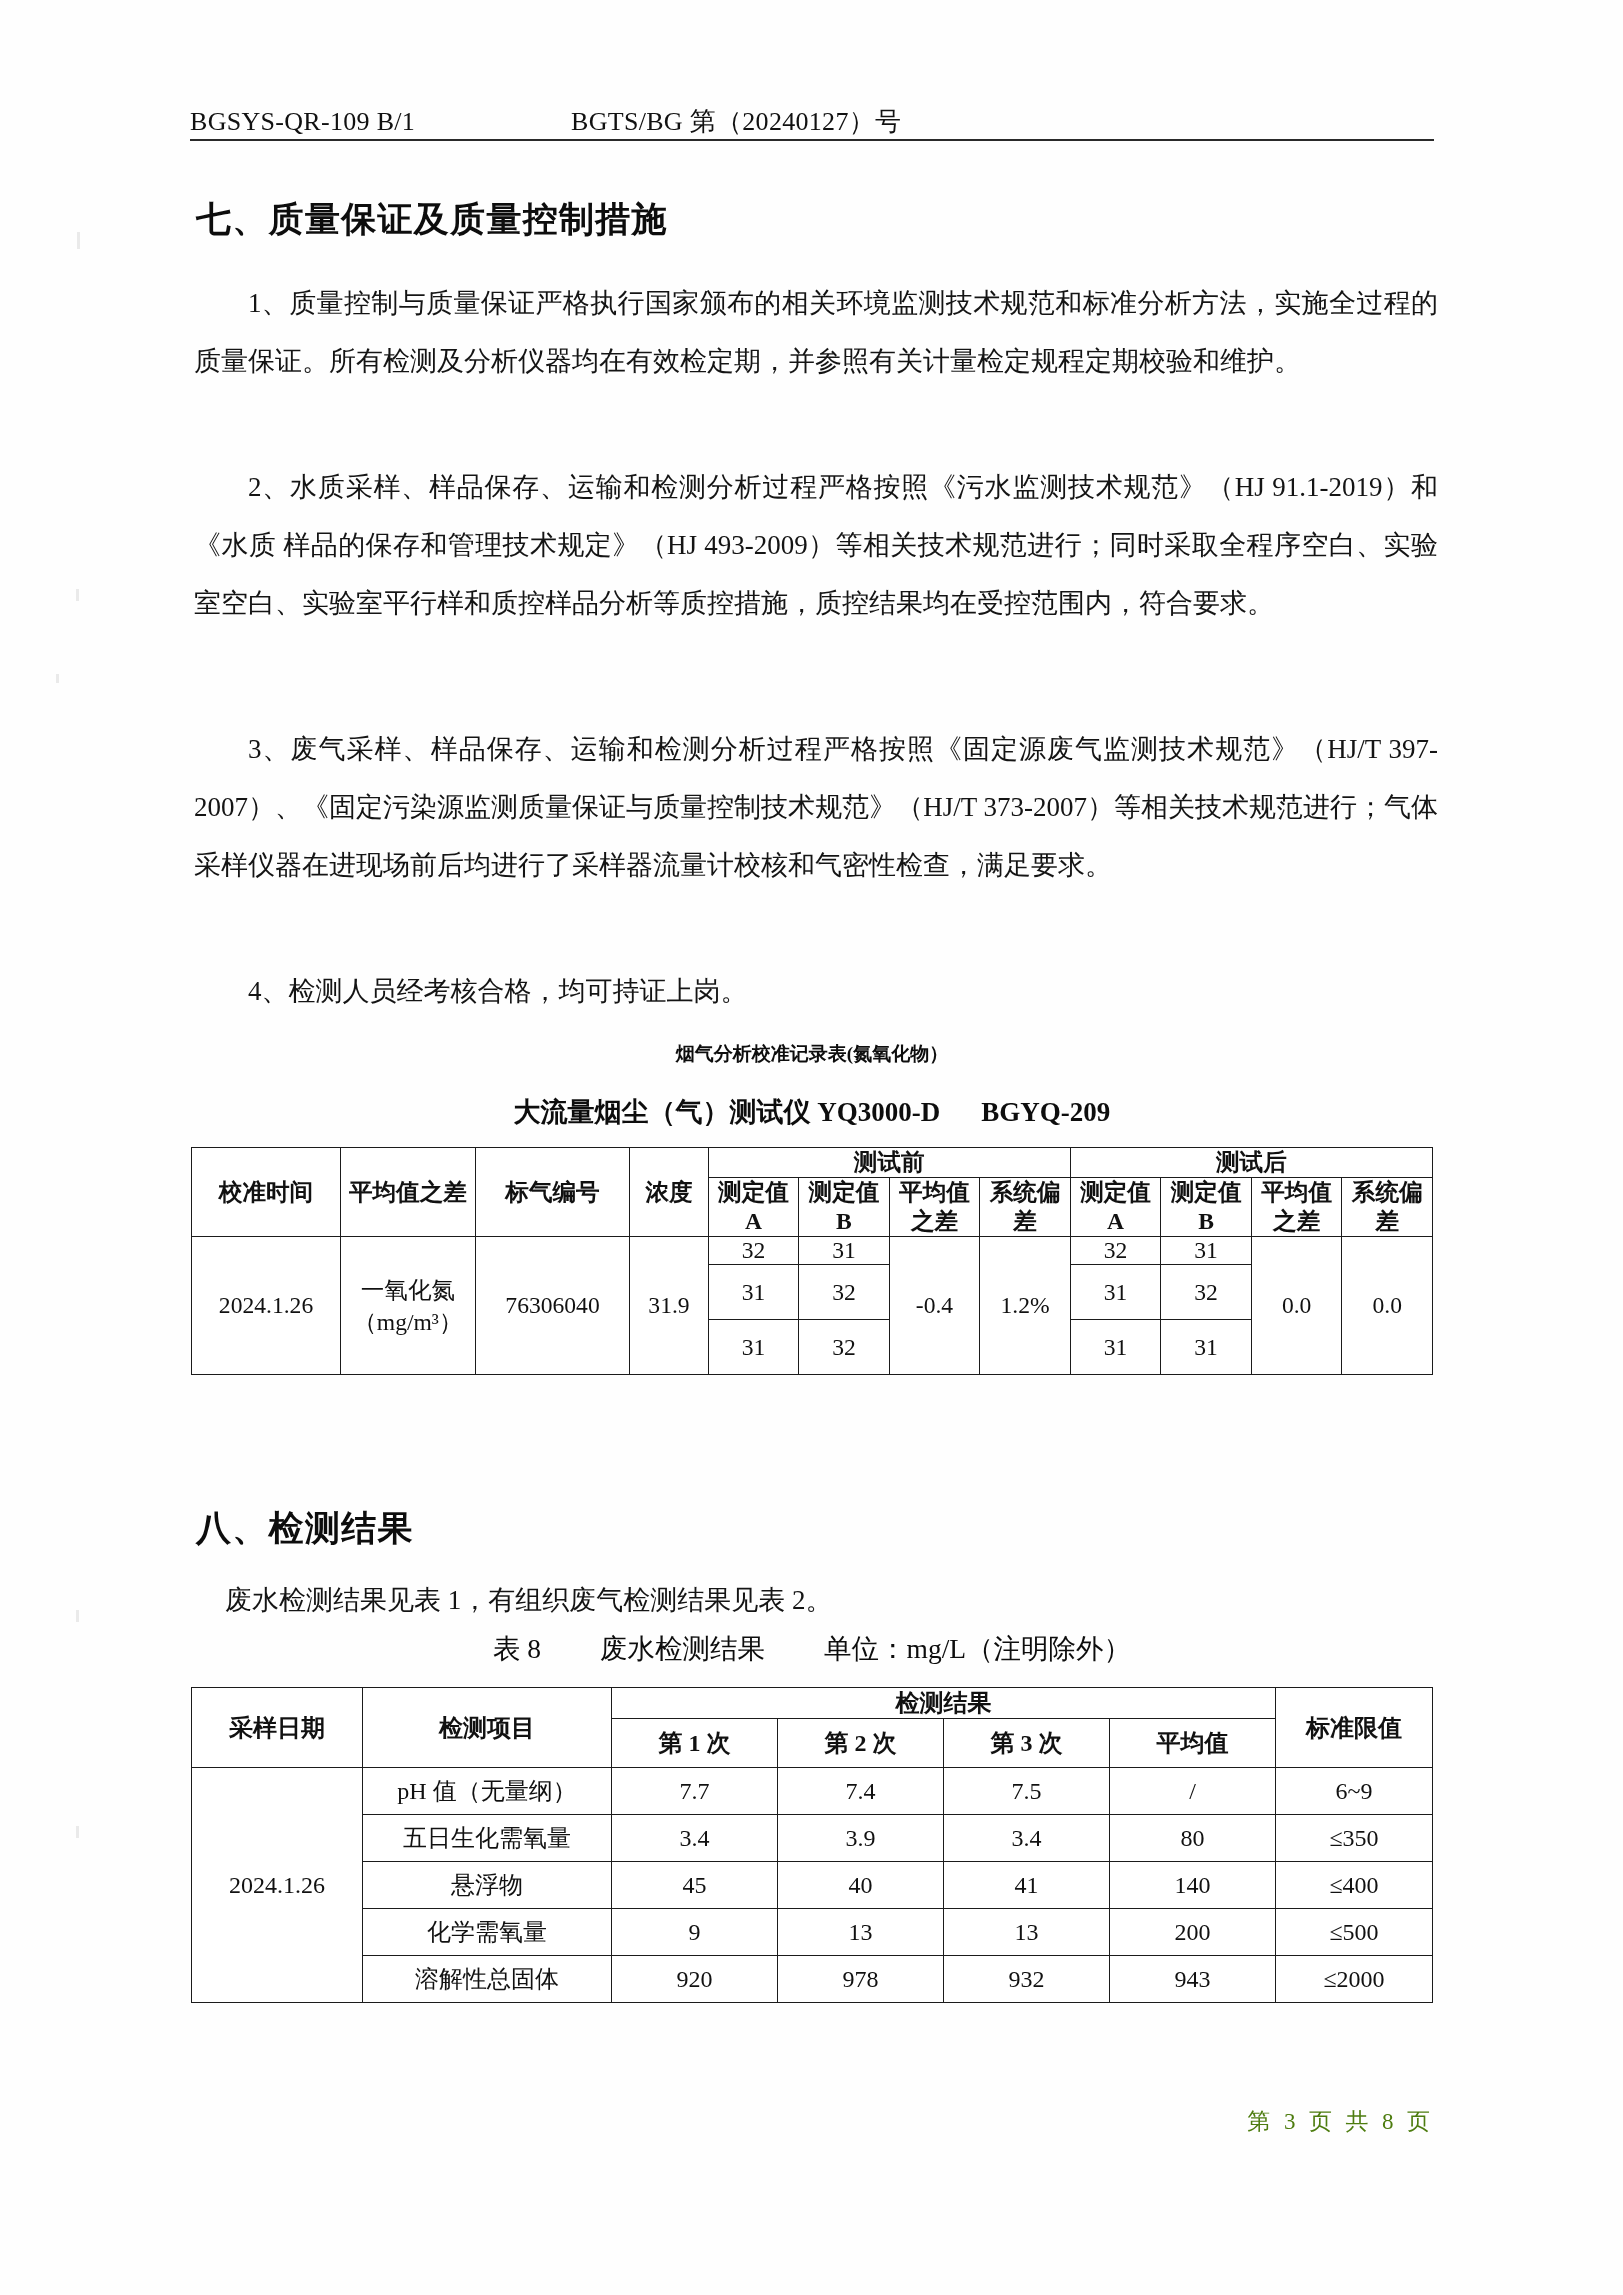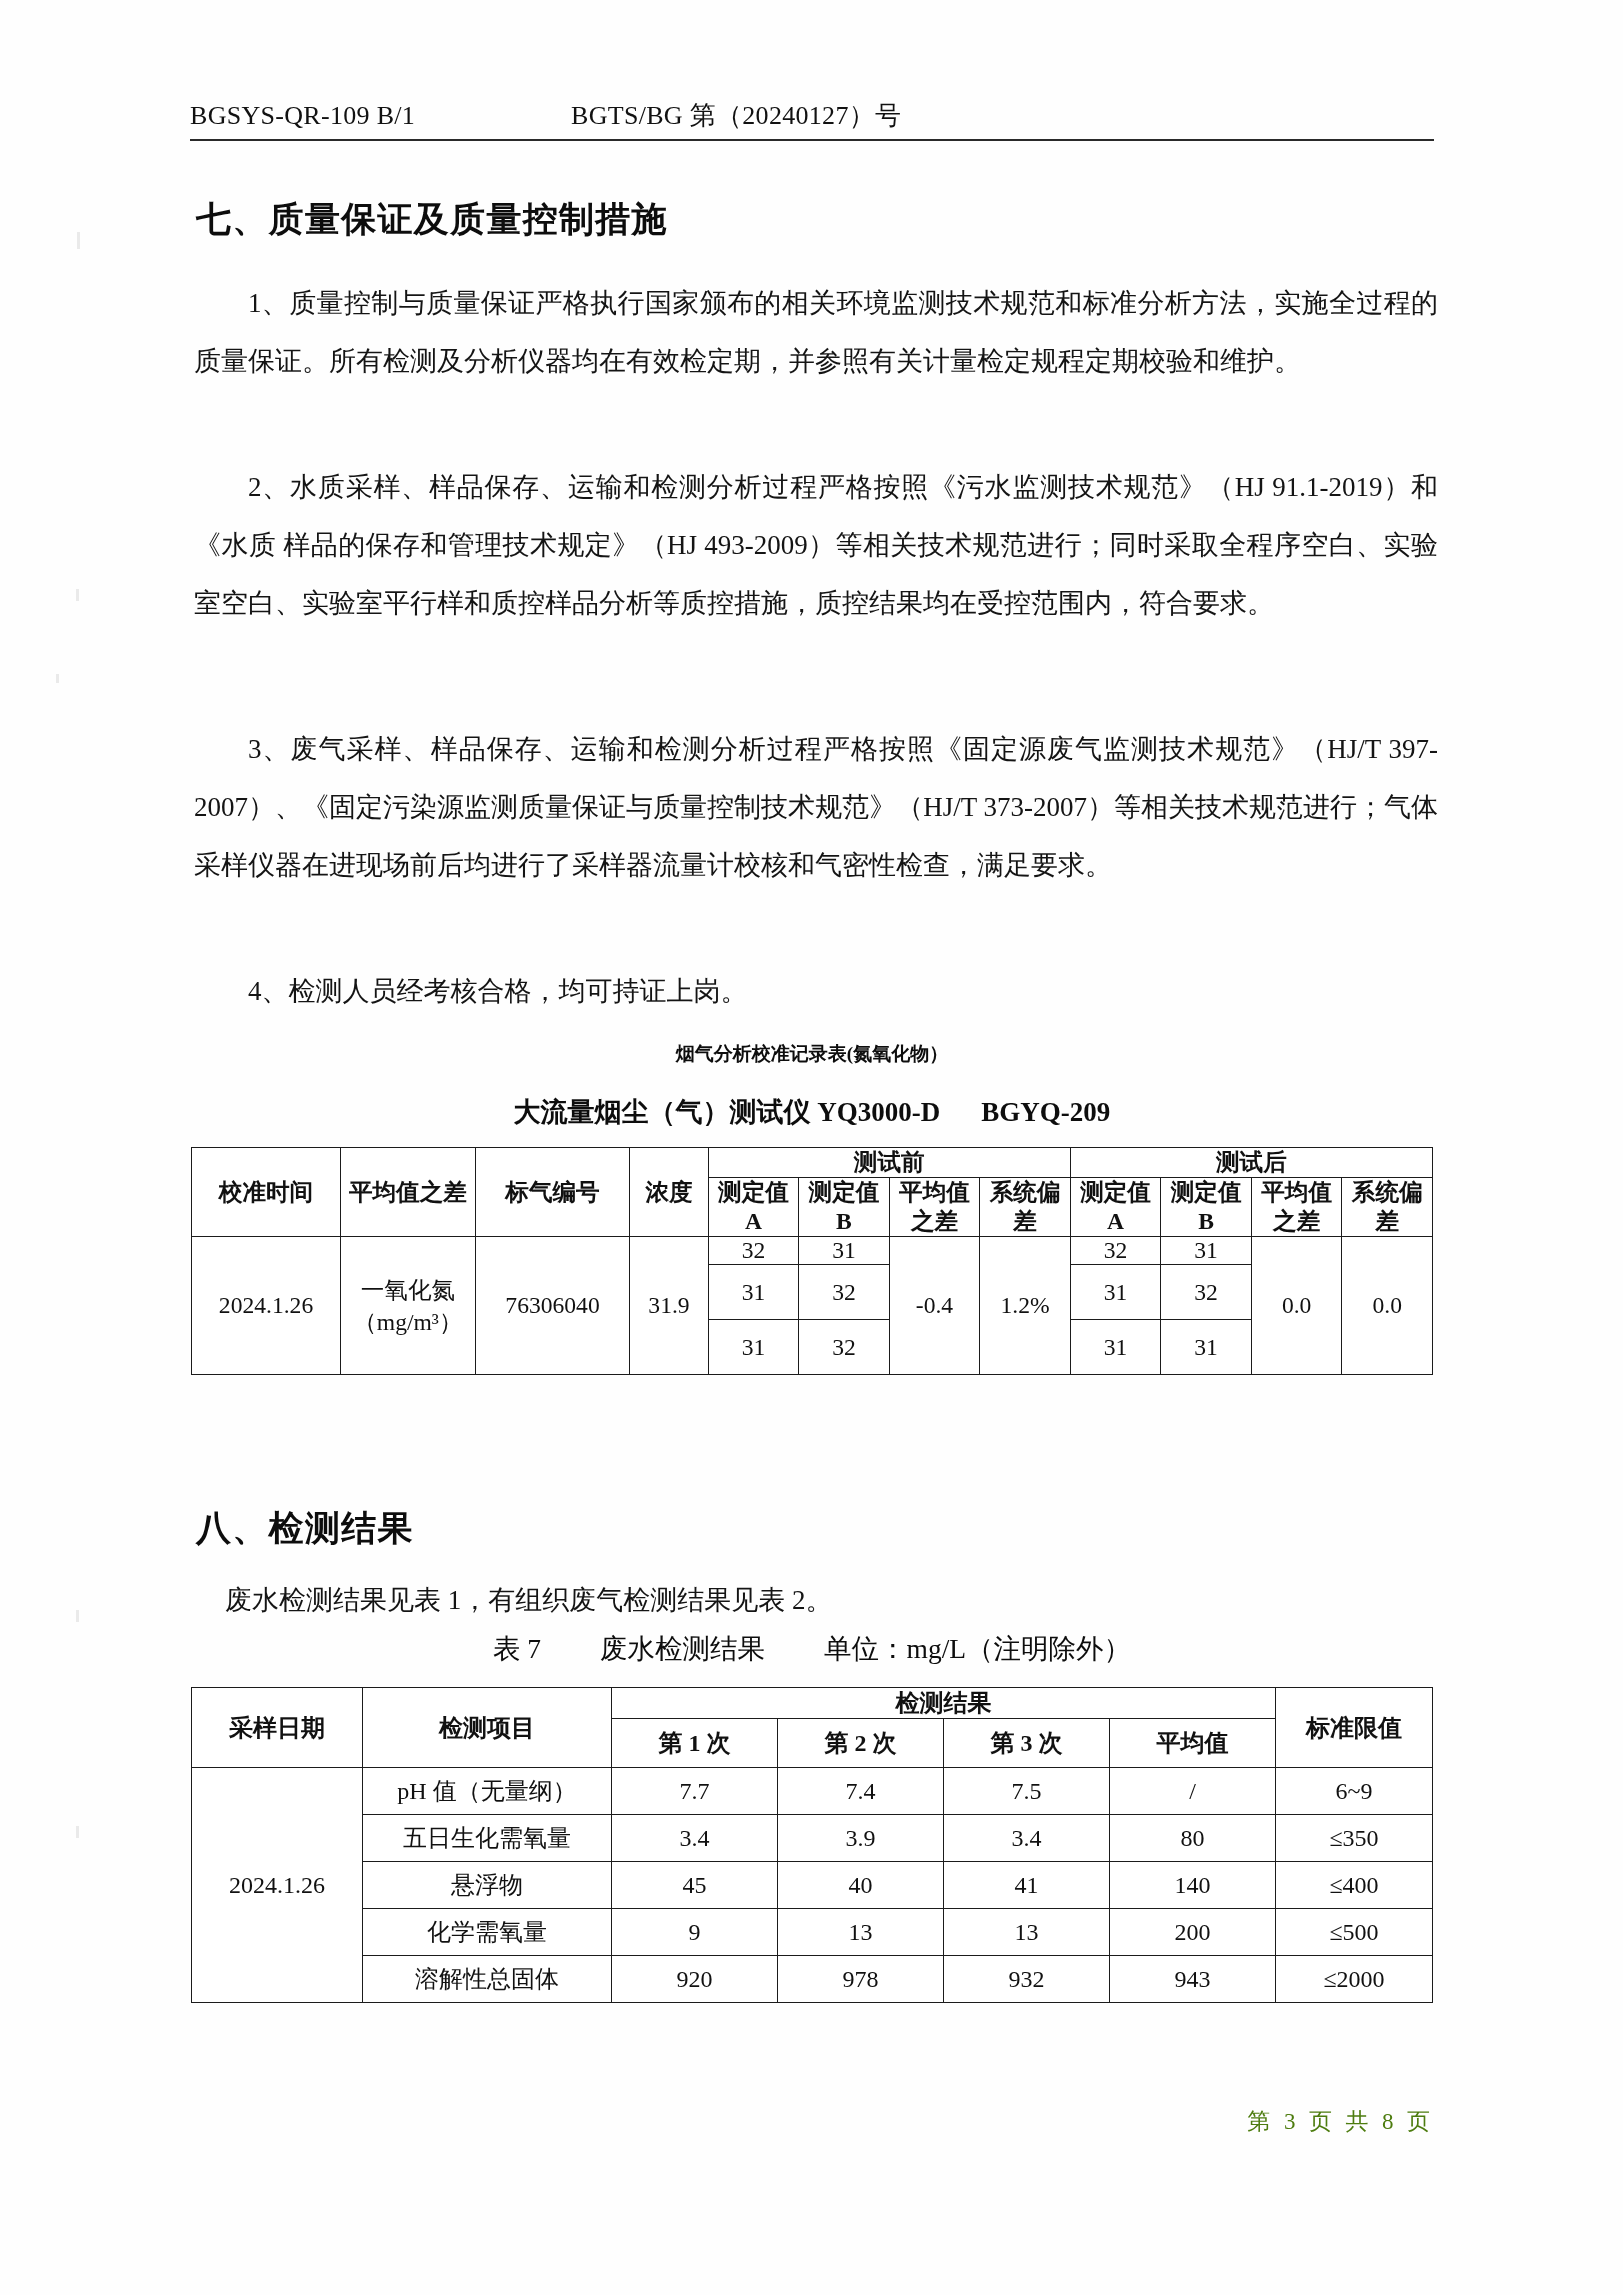--- a/index.html
+++ b/index.html
@@ -28,21 +28,21 @@
     left: 190px;
     top: 98px;
     width: 1244px;
     display: flex;
     align-items: baseline;
     font-size: 26px;
     letter-spacing: 0.3px;
     gap: 14px;
   }
   .doc-header .code-left { width: 367px; }
-  .doc-header .code-right { flex: 1; }
+  .doc-header .code-right { flex: 1; margin-top: 6px; }
   .header-rule {
     position: absolute;
     left: 190px;
     top: 139px;
     width: 1244px;
     height: 2px;
     background: #2a2a2a;
   }
   
   .section-title {
@@ -249,21 +249,21 @@
         <td>31</td>
         <td>31</td>
       </tr>
     </tbody>
   </table>
 
   <div class="section-title" id="sec8">八、检测结果</div>
   <div class="para" id="p5">废水检测结果见表 1，有组织废气检测结果见表 2。</div>
 
   <div class="tbl-title" id="t1-title">
-    <span>表 7</span><span class="gap"></span><span>废水检测结果</span><span class="gap"></span><span>单位：mg/L（注明除外）</span>
+    <span>表 8</span><span class="gap"></span><span>废水检测结果</span><span class="gap"></span><span>单位：mg/L（注明除外）</span>
   </div>
 
   <table class="grid" id="t1-table">
     <colgroup>
       <col style="width:171px">
         <col style="width:249px">
       <col style="width:166px">
         <col style="width:166px">
         <col style="width:166px">
         <col style="width:166px">

